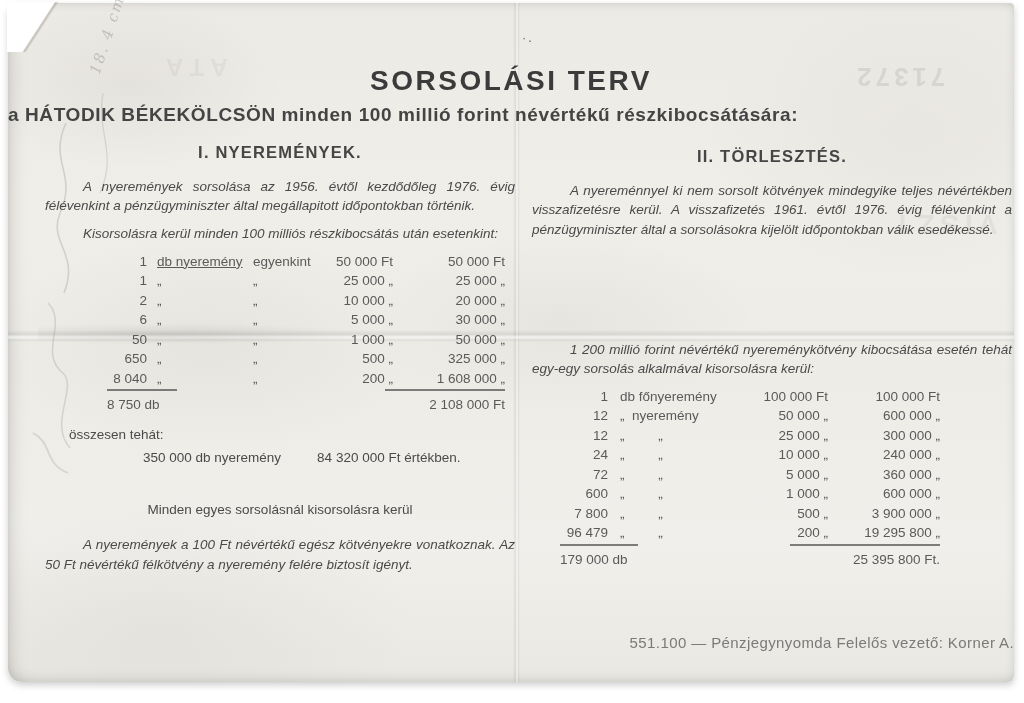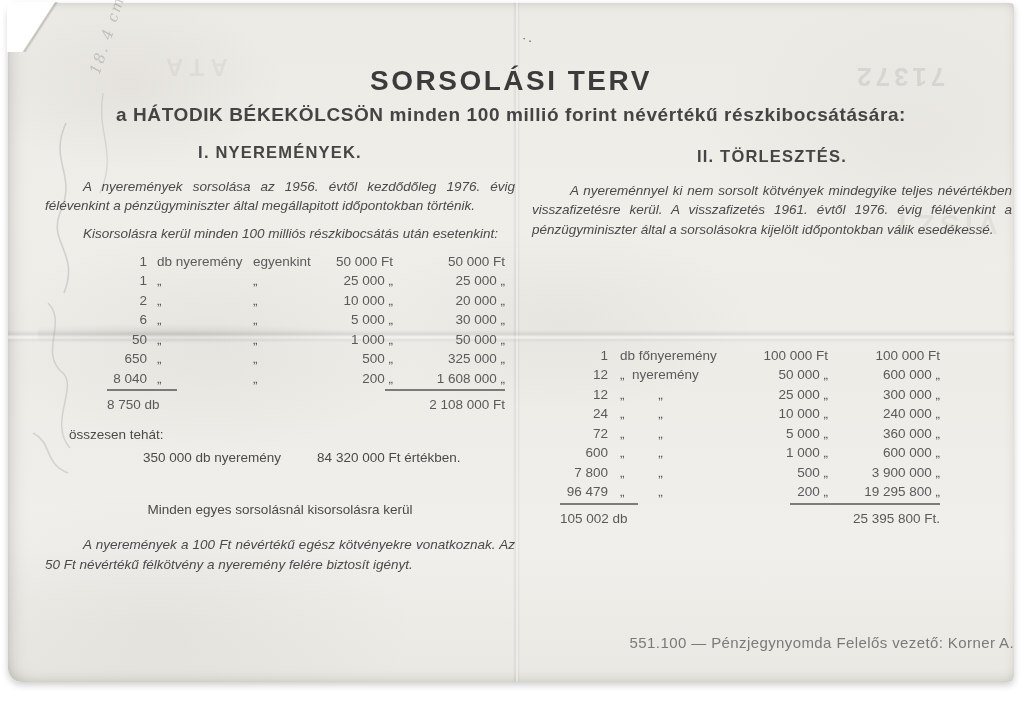--- a/index.html
+++ b/index.html
@@ -48,40 +48,40 @@
     position:absolute; top:-1px; left:-1px; width:66px; height:50px;
     background:linear-gradient(123deg, #ffffff 48%, rgba(140,135,125,0.45) 50%, rgba(0,0,0,0) 53%);
   }
   
   .title{
     position:absolute; top:62px; left:0; right:0; text-align:center;
     font-size:28px; font-weight:700; letter-spacing:2.5px; color:var(--ink_dark);
   }
   .title-mark{position:absolute; top:27px; left:514px; font-size:13px; color:#666; letter-spacing:2px;}
   .subtitle{
-    position:absolute; top:101px; left:0; right:0; text-align:center;
+    position:absolute; top:101px; left:0; right:0; 
     font-size:19px; font-weight:700; letter-spacing:0.6px; color:#444444;
   }
   .col{position:absolute; font-size:13.5px; line-height:1.45; color:var(--ink);}
   .col-left{left:37px; width:470px; top:138px;}
   .col-right{left:524px; width:480px; top:142px;}
   .sec-heading{
     text-align:center; font-size:16.5px; font-weight:700; letter-spacing:1.2px;
     color:#454545; margin:0 0 12px 0;
   }
   p.para{margin:0 0 8px 0; text-align:justify; text-indent:38px;font-style:italic;}
   
   .ptable{color:var(--ink_table); margin-top:4px;}
   .ltable{margin-left:62px; width:398px;}
   .rtable{margin-left:28px; width:380px; margin-top:6px;}
   .trow{display:grid; height:19.5px; align-items:baseline; white-space:pre;}
   .ltable .trow{grid-template-columns:40px 100px 58px 88px 112px;}
   .rtable .trow{grid-template-columns:48px 124px 96px 112px;}
   .ltable .c0,.rtable .c0{text-align:right;}
-  .ltable .c1{padding-left:10px;}
+  .ltable .c1{padding-left:10px;text-decoration:underline;}
   .ltable .c2{padding-left:6px;}
   .ltable .c3,.ltable .c4{text-align:right;}
   .rtable .c1{padding-left:12px;}
   .rtable .c2,.rtable .c3{text-align:right;}
   .rule-row{display:flex; justify-content:space-between; margin-top:1px;}
   .ltable-rules{width:398px; margin-left:62px;}
   .rtable-rules{width:380px; margin-left:28px;}
   .rule-seg{border-top:2px solid rgba(85,85,85,0.75); height:0;}
   .rule-left{width:70px;}
   .ltable-rules .rule-right{width:120px;}
@@ -175,35 +175,36 @@
 
     <div class="highlight-intro">Minden egyes sorsolásnál kisorsolásra kerül</div>
 
     <p class="para" style="margin-top:16px;">A nyeremények a 100 Ft névértékű egész kötvényekre vonatkoznak. Az 50 Ft névértékű félkötvény a nyeremény felére biztosít igényt.</p>
   </div>
 
   <div class="col col-right">
     <div class="sec-heading">II. TÖRLESZTÉS.</div>
     <p class="para">A nyereménnyel ki nem sorsolt kötvények mindegyike teljes névértékben visszafizetésre kerül. A visszafizetés 1961. évtől 1976. évig félévenkint a pénzügyminiszter által a sorsolásokra kijelölt időpontokban válik esedékessé.</p>
     <div class="gap-right"></div>
+    <p class="para">1 200 millió forint névértékű nyereménykötvény kibocsátása esetén tehát egy-egy sorsolás alkalmával kisorsolásra kerül:</p>
 
     <div class="ptable rtable">
         <div class="trow"><span class="c c0">1</span><span class="c c1">db főnyeremény</span><span class="c c2">100 000 Ft</span><span class="c c3">100 000 Ft</span></div>
         <div class="trow"><span class="c c0">12</span><span class="c c1">„  nyeremény</span><span class="c c2">50 000 „</span><span class="c c3">600 000 „</span></div>
         <div class="trow"><span class="c c0">12</span><span class="c c1">„         „</span><span class="c c2">25 000 „</span><span class="c c3">300 000 „</span></div>
         <div class="trow"><span class="c c0">24</span><span class="c c1">„         „</span><span class="c c2">10 000 „</span><span class="c c3">240 000 „</span></div>
         <div class="trow"><span class="c c0">72</span><span class="c c1">„         „</span><span class="c c2">5 000 „</span><span class="c c3">360 000 „</span></div>
         <div class="trow"><span class="c c0">600</span><span class="c c1">„         „</span><span class="c c2">1 000 „</span><span class="c c3">600 000 „</span></div>
         <div class="trow"><span class="c c0">7 800</span><span class="c c1">„         „</span><span class="c c2">500 „</span><span class="c c3">3 900 000 „</span></div>
         <div class="trow"><span class="c c0">96 479</span><span class="c c1">„         „</span><span class="c c2">200 „</span><span class="c c3">19 295 800 „</span></div>
       </div>
     <div class="rule-row rtable-rules">
       <span class="rule-seg rule-left"></span>
       <span class="rule-seg rule-right"></span>
     </div>
     <div class="totals-row rtotals">
-      <span>105 002 db</span>
+      <span>179 000 db</span>
       <span>25 395 800 Ft.</span>
     </div>
   </div>
 
   <div class="footer">551.100 — Pénzjegynyomda  Felelős vezető: Korner A.</div>
 </div>
 
 </body></html>

